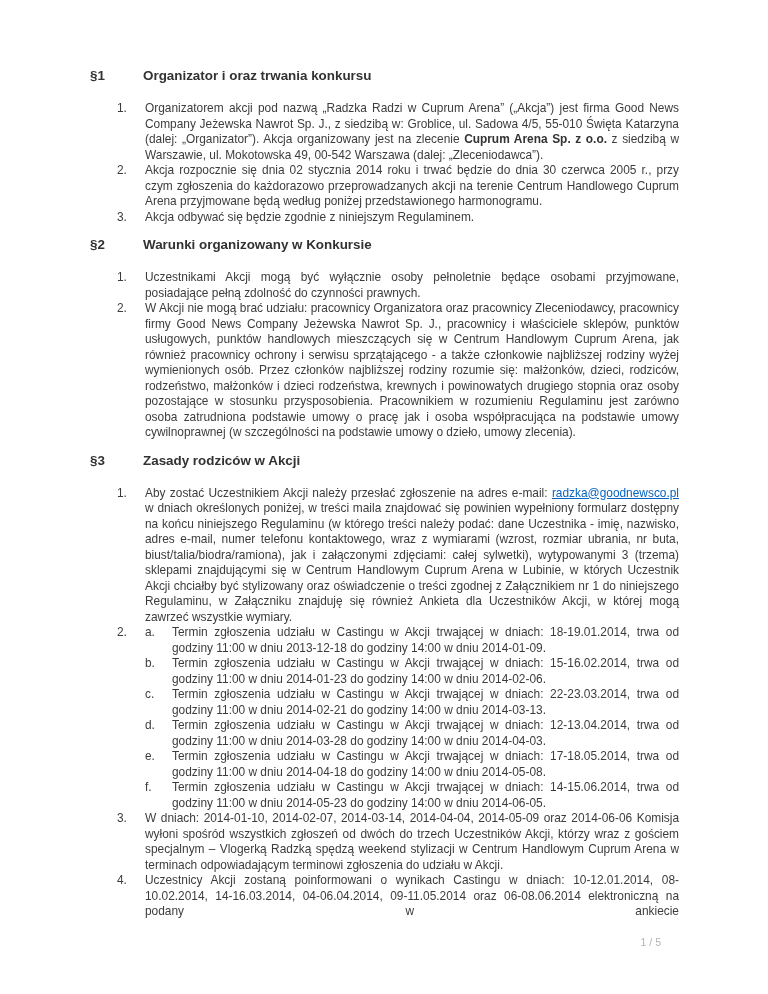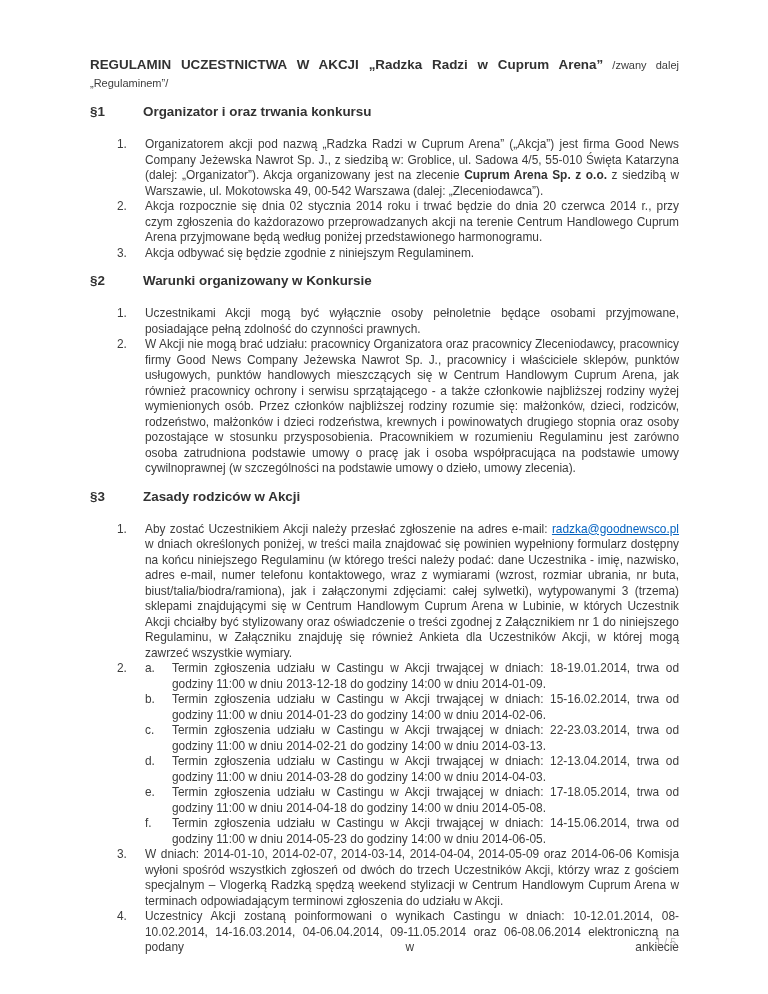--- a/index.html
+++ b/index.html
@@ -62,50 +62,49 @@
   .item-text{text-align:justify;}
   .item-text.jl{text-align-last:justify;}
   .b{font-weight:bold;color:var(--strong);margin-top:12px;}
   .doc-link{color:var(--link);}
   .subitems{list-style:none;margin:0;padding:0;}
   .subitem{display:flex;}
   .subitem-letter{flex:0 0 27px;}
   .subitem-body{flex:1;text-align:justify;}
   .footer{
     position:absolute;
-    top:936px;right:92px;
+    top:936px;right:107px;
     font-size:10.5px;
     color:var(--muted);
   }
 </style>
 </head>
 <body>
 
 <div class="page">
   <div class="content">
-    <p class="doc-title"><span class="title-main">REGULAMIN UCZESTNICTWA W AKCJI „Radzka Radzi w Cuprum Arena”</span><span class="title-suffix"> /zwany dalej „Regulaminem”/</span></p>
     <div id="sections">
   <section class="sec">
     <div class="sec-heading">
       <span class="sec-num">§1</span>
       <span class="sec-title">Organizator i oraz trwania konkursu</span>
     </div>
     <ol class="items">
   <li class="item">
     <span class="item-num">1.</span>
     <div class="item-content">
       <div class="item-text"><span>Organizatorem akcji pod nazwą „Radzka Radzi w Cuprum Arena” („Akcja”) jest firma Good News Company Jeżewska Nawrot Sp. J., z siedzibą w: Groblice, ul. Sadowa 4/5, 55-010 Święta Katarzyna (dalej: „Organizator”). Akcja organizowany jest na zlecenie </span><span class="b">Cuprum Arena Sp. z o.o.</span><span> z siedzibą w Warszawie, ul. Mokotowska 49, 00-542 Warszawa (dalej: „Zleceniodawca”).</span></div>
 
     </div>
   </li>
 
   <li class="item">
     <span class="item-num">2.</span>
     <div class="item-content">
-      <div class="item-text"><span>Akcja rozpocznie się dnia 02 stycznia 2014 roku i trwać będzie do dnia 20 czerwca 2014 r., przy czym zgłoszenia do każdorazowo przeprowadzanych akcji na terenie Centrum Handlowego Cuprum Arena przyjmowane będą według poniżej przedstawionego harmonogramu.</span></div>
+      <div class="item-text"><span>Akcja rozpocznie się dnia 02 stycznia 2014 roku i trwać będzie do dnia 30 czerwca 2005 r., przy czym zgłoszenia do każdorazowo przeprowadzanych akcji na terenie Centrum Handlowego Cuprum Arena przyjmowane będą według poniżej przedstawionego harmonogramu.</span></div>
 
     </div>
   </li>
 
   <li class="item">
     <span class="item-num">3.</span>
     <div class="item-content">
       <div class="item-text"><span>Akcja odbywać się będzie zgodnie z niniejszym Regulaminem.</span></div>
 
     </div>

